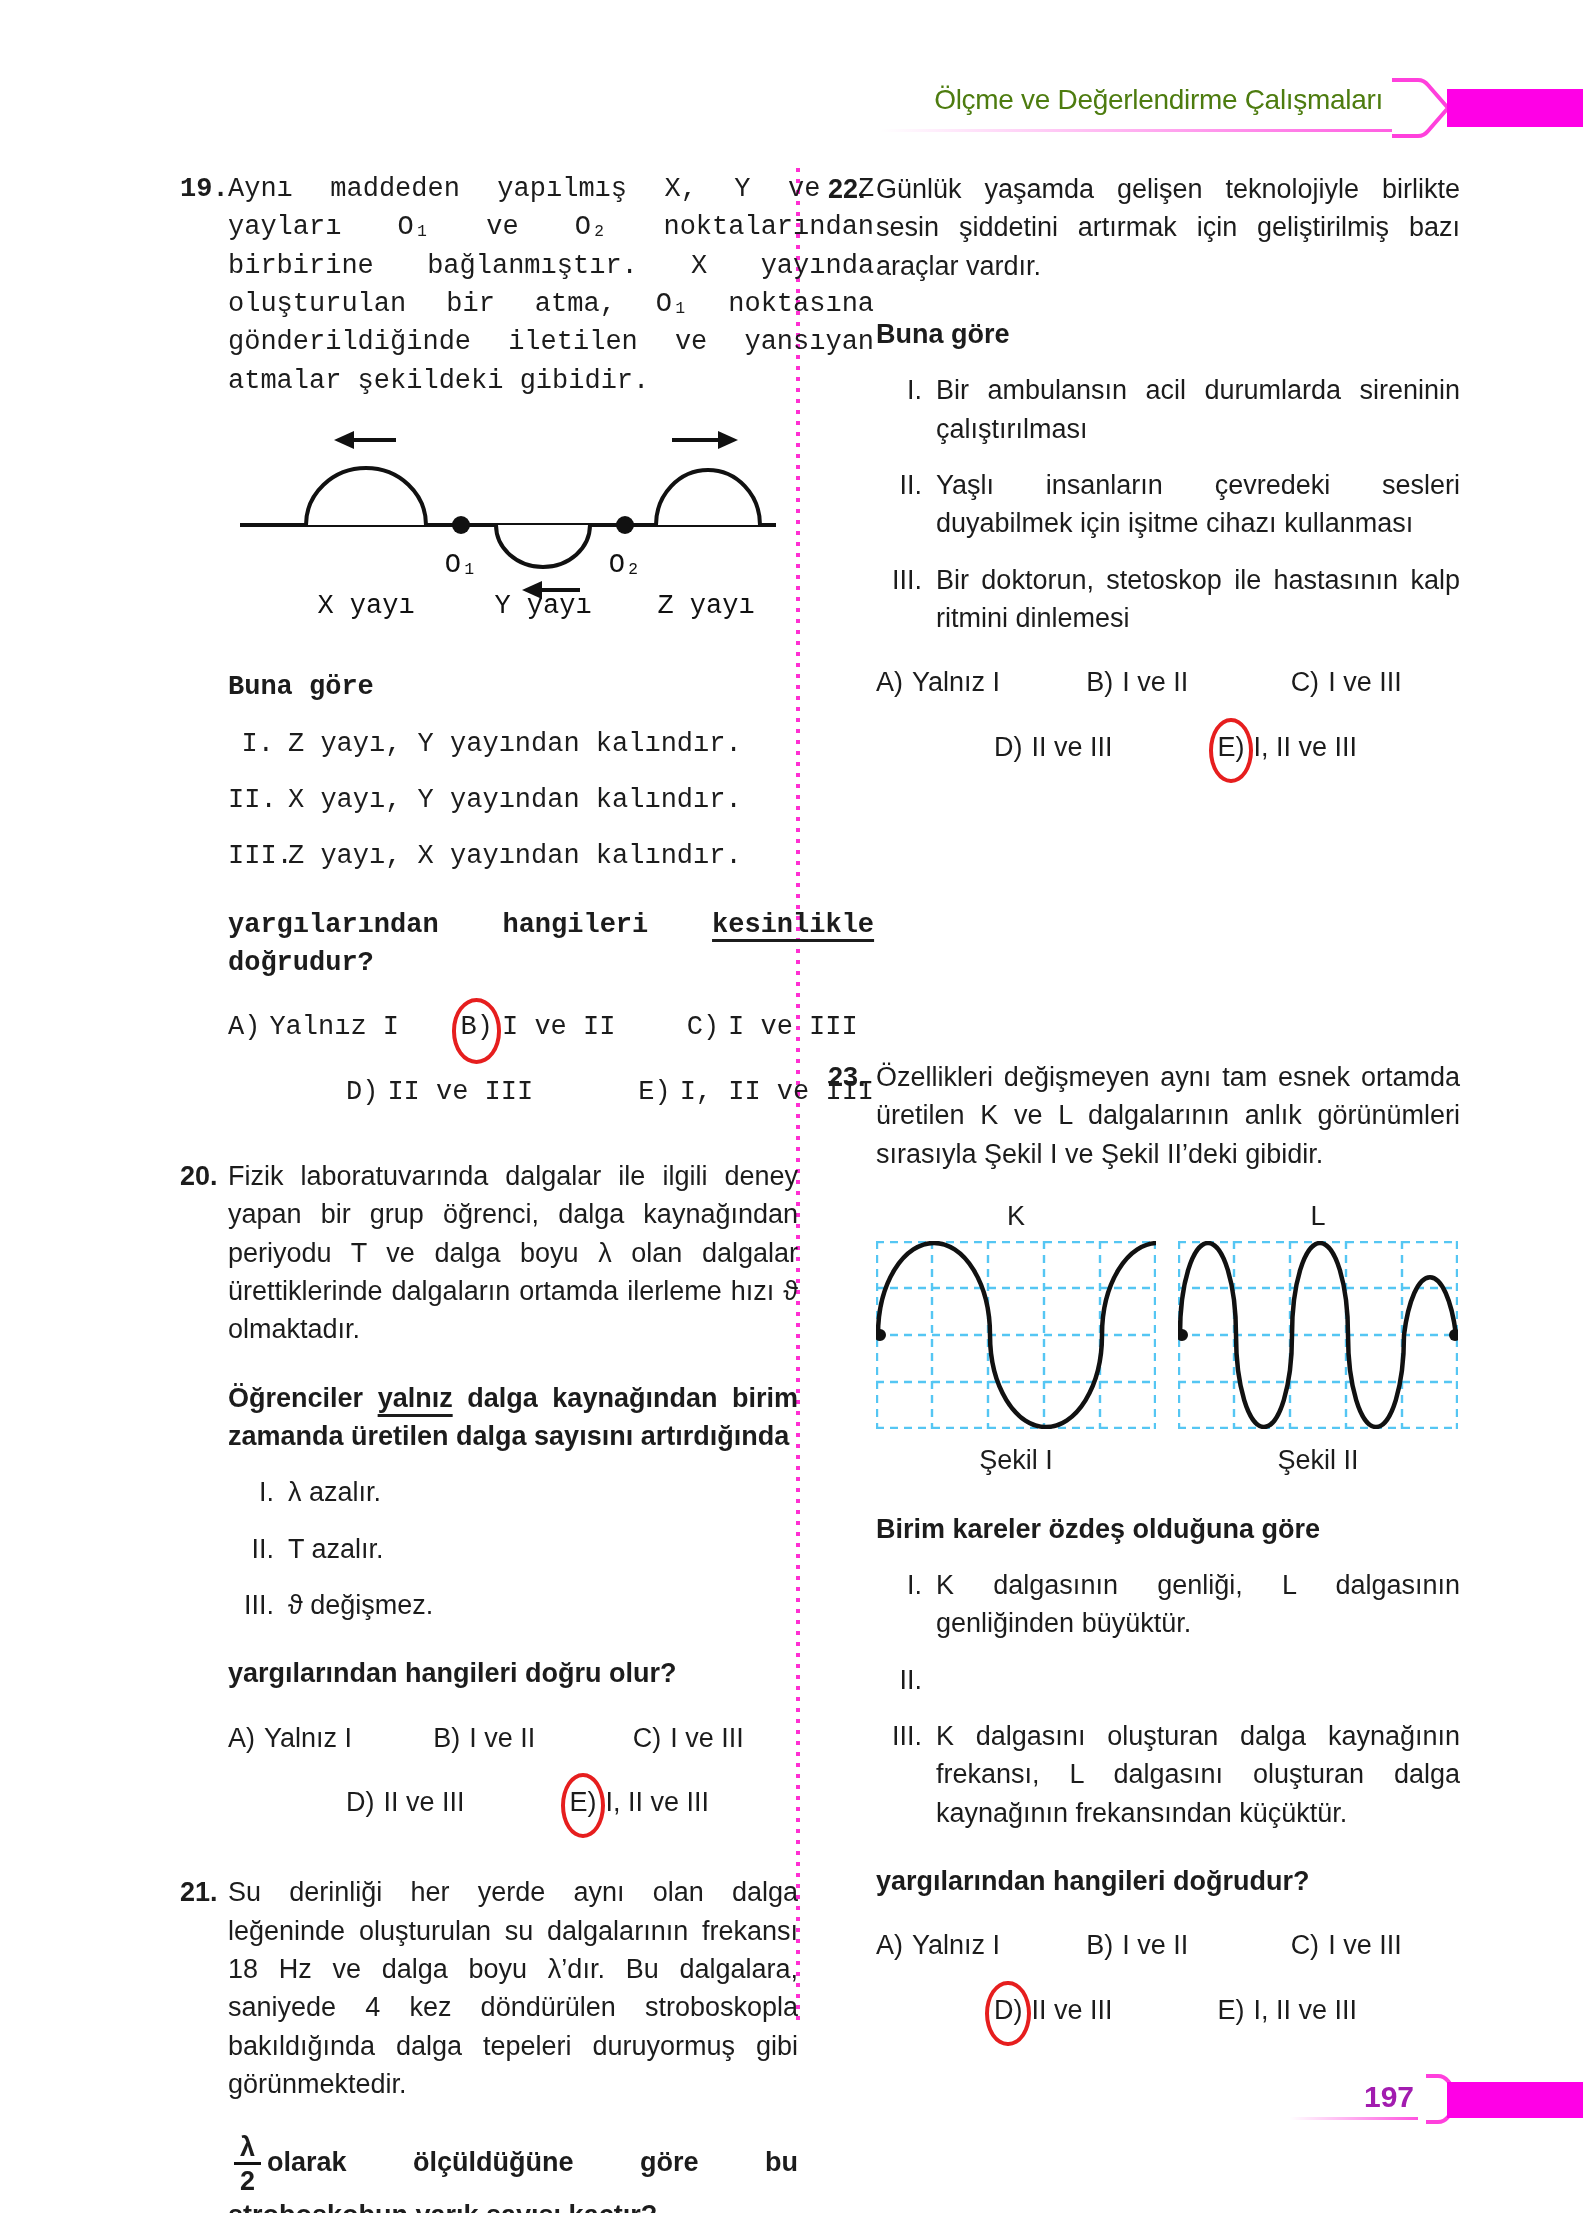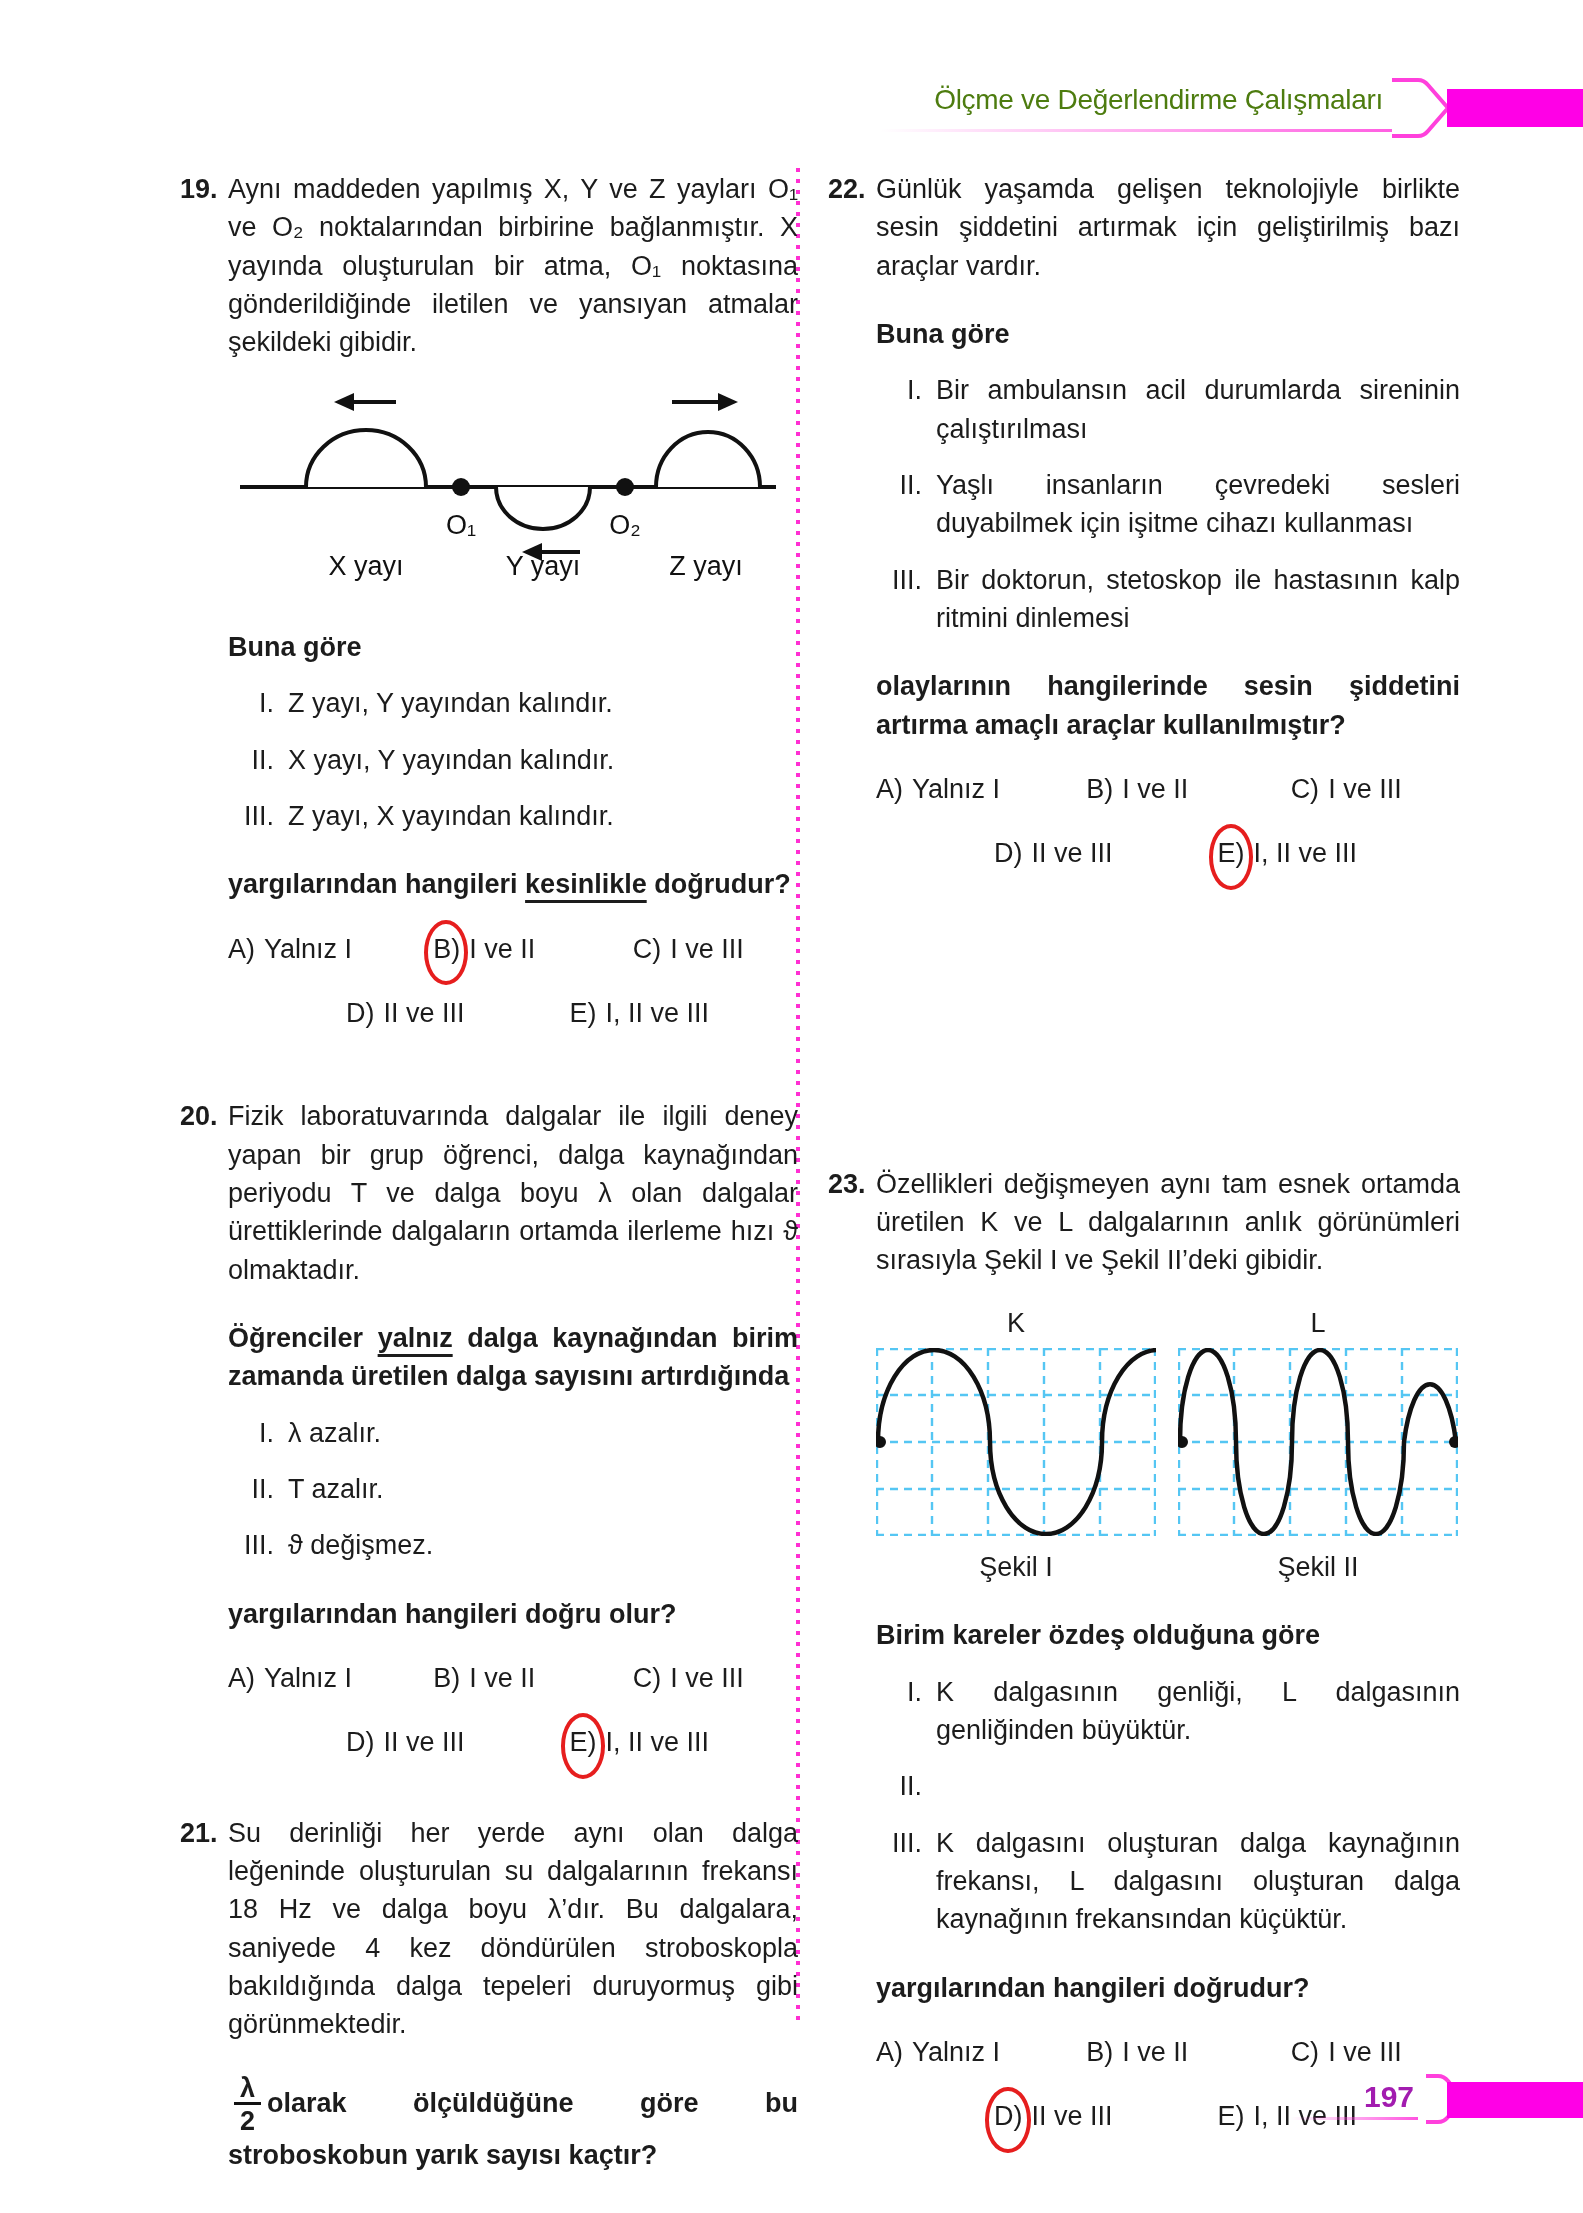--- a/index.html
+++ b/index.html
@@ -91,21 +91,21 @@
   <div class="hdr-underline"></div>
   <svg class="hdr-chevron" width="70" height="68" viewBox="0 0 70 68">
     <path d="M8,6 H34 Q40,6 44,11 L64,34 L44,57 Q40,62 34,62 H8" fill="#ffffff" stroke="#FF40DC" stroke-width="4" stroke-linejoin="round"></path>
   </svg>
   <div class="hdr-bar"></div>
 
   <div class="divider"></div>
 
   <div class="col col-left">
 
-    <div class="q" style="margin-bottom:65px;">
+    <div class="q" style="margin-bottom:46px;font-family:Liberation Mono, monospace;">
       <div class="qnum">19.</div>
       <div class="qbody">
         <div class="qtext">Aynı maddeden yapılmış X, Y ve Z yayları O₁ ve O₂ noktalarından birbirine bağlanmıştır. X yayında oluşturulan bir atma, O₁ noktasına gönderildiğinde iletilen ve yansıyan atmalar şekildeki gibidir.</div>
 
         
         <svg class="fig19" width="560" height="200" viewBox="0 0 560 200">
           <line x1="12" y1="105" x2="548" y2="105" stroke="#111" stroke-width="4"></line>
           <path d="M78,105 A60,57 0 0 1 198,105" fill="#fff" stroke="#111" stroke-width="4"></path>
           <path d="M268,105 A47,42 0 0 0 362,105" fill="#fff" stroke="#111" stroke-width="4"></path>
           <path d="M428,105 A52,55 0 0 1 532,105" fill="#fff" stroke="#111" stroke-width="4"></path>
@@ -222,21 +222,20 @@
         </div>
         <div class="stmt">
           <span class="stmt-label">II.</span>
           <span class="stmt-text">Yaşlı insanların çevredeki sesleri duyabilmek için işitme cihazı kullanması</span>
         </div>
         <div class="stmt">
           <span class="stmt-label">III.</span>
           <span class="stmt-text">Bir doktorun, stetoskop ile hastasının kalp ritmini dinlemesi</span>
         </div>
 
-        <div class="bold-prompt">olaylarının hangilerinde sesin şiddetini artırma amaçlı araçlar kullanılmıştır?</div>
 
         <div class="opts-row row3">
           <span class="opt"><span class="opt-label">A)</span><span>Yalnız I</span></span>
           <span class="opt"><span class="opt-label">B)</span><span>I ve II</span></span>
           <span class="opt"><span class="opt-label">C)</span><span>I ve III</span></span>
         </div>
         <div class="opts-row row2">
           <span class="opt"><span class="opt-label">D)</span><span>II ve III</span></span>
           <span class="opt"><span class="opt-label circled">E)</span><span>I, II ve III</span></span>
         </div>

